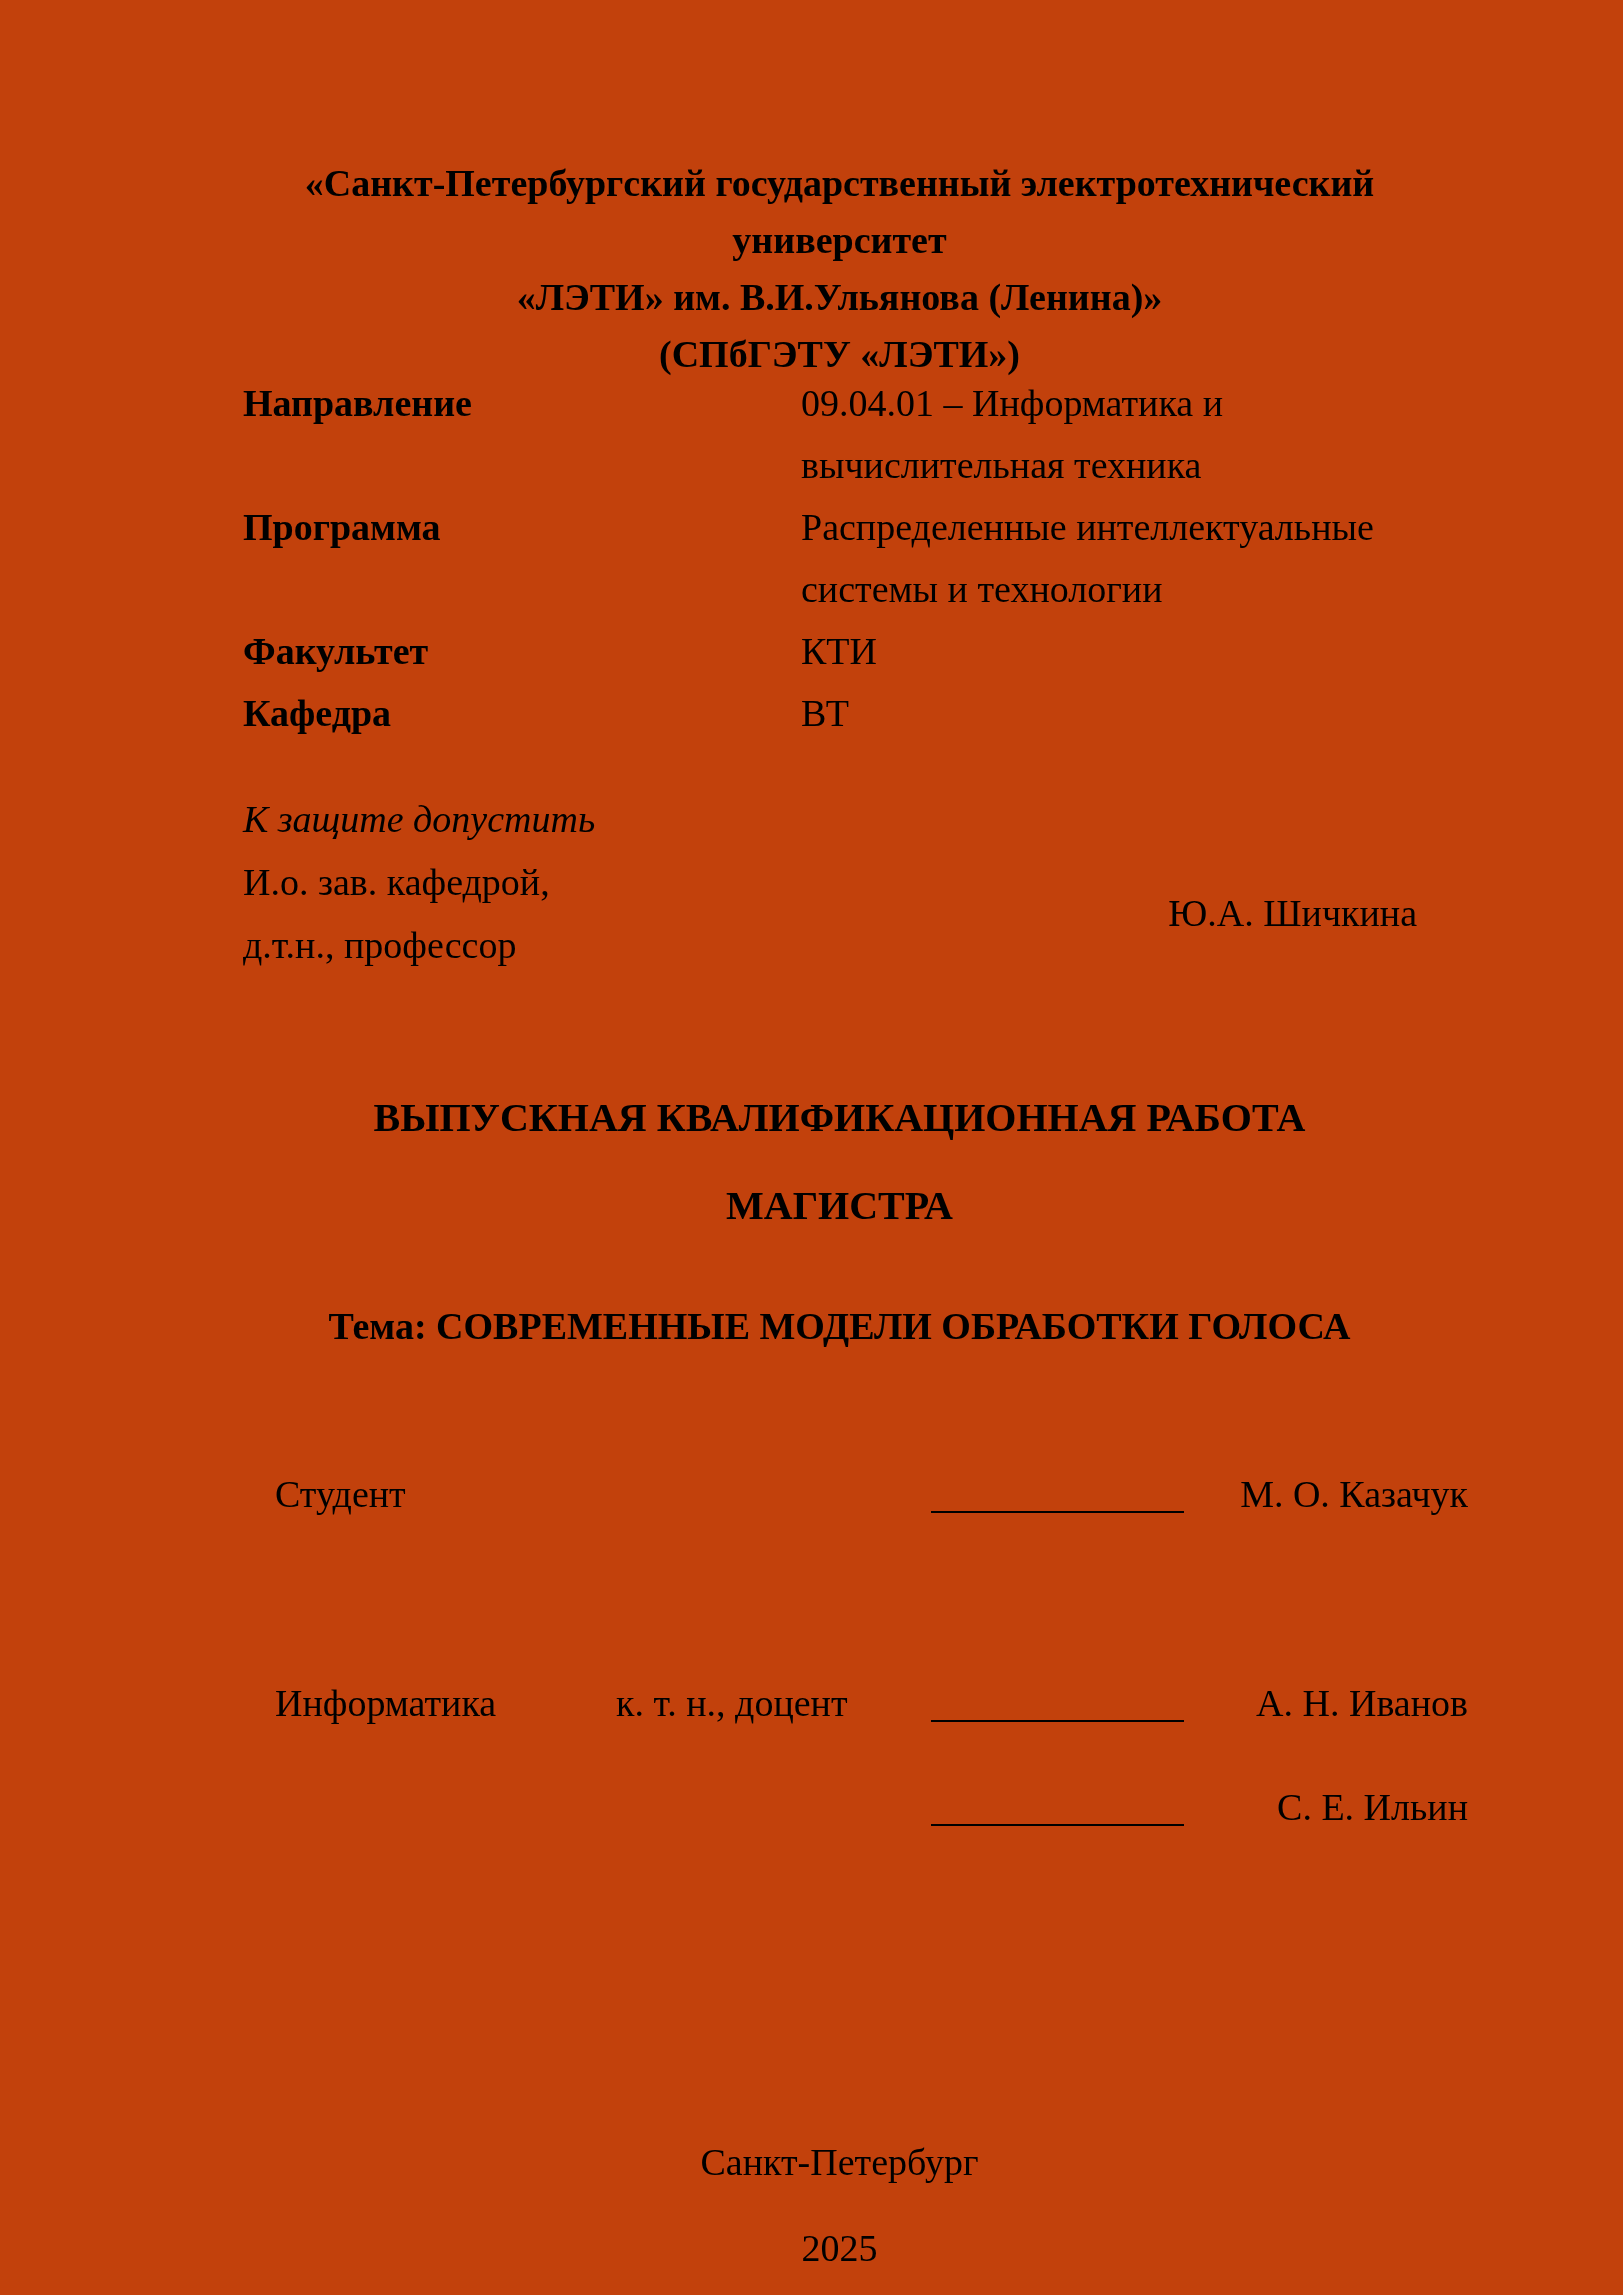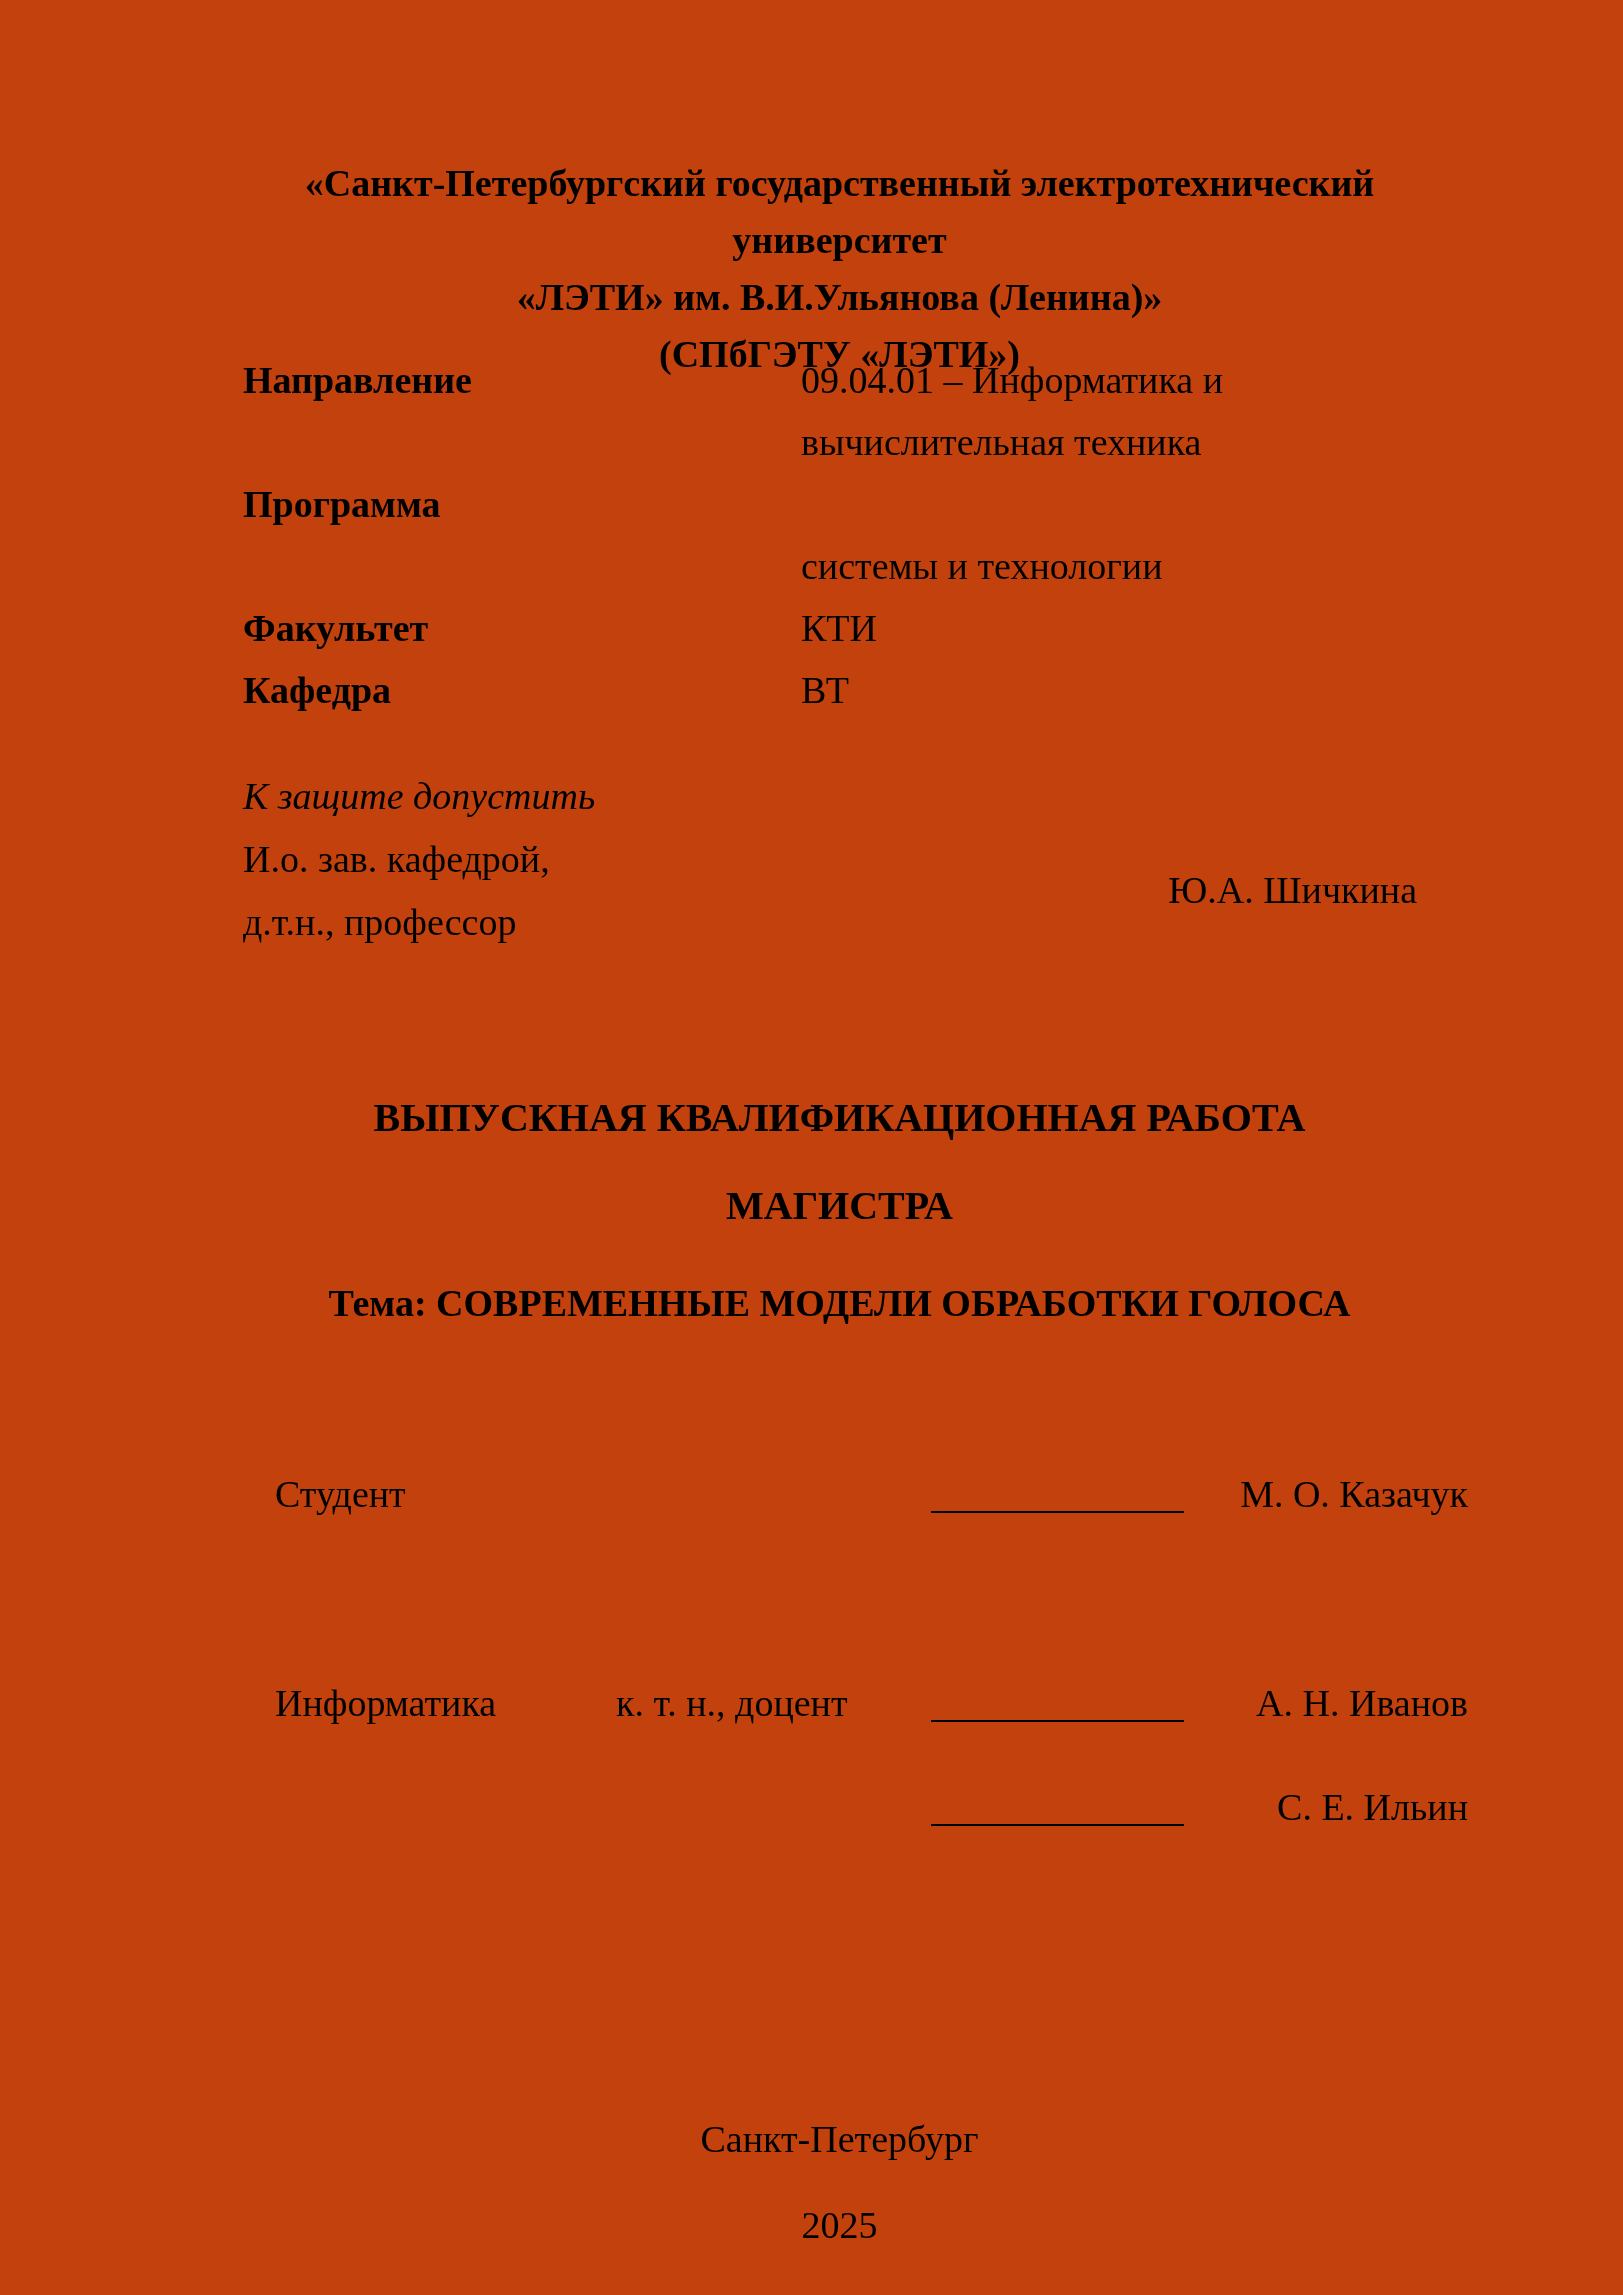--- a/index.html
+++ b/index.html
@@ -15,20 +15,21 @@
     background: #c2410c;
     color: #000000;
     font-family: "Liberation Serif", "DejaVu Serif", serif;
     font-size: 38px;
     overflow: hidden;
   }
   .t {
     position: absolute;
     white-space: nowrap;
     line-height: 46px;
+    margin-top: 23px;
   }
   .bold { font-weight: bold; }
   .italic { font-style: italic; }
   .centered {
     left: 243px;
     width: 1193px;
     text-align: center;
   }
   .header-block {
     position: absolute;
@@ -93,20 +94,21 @@
     <div>«Санкт-Петербургский государственный электротехнический университет</div>
     <div>«ЛЭТИ» им. В.И.Ульянова (Ленина)»</div>
     <div>(СПбГЭТУ «ЛЭТИ»)</div>
   </div>
 
   <div class="t bold label-col" style="top:357px">Направление</div>
   <div class="t value-col" style="top:357px">09.04.01 – Информатика и</div>
   <div class="t value-col" style="top:419px">вычислительная техника</div>
 
   <div class="t bold label-col" style="top:481px">Программа</div>
+  <div class="t value-col" style="top:481px">Распределенные интеллектуальные</div>
   <div class="t value-col" style="top:543px">системы и технологии</div>
 
   <div class="t bold label-col" style="top:605px">Факультет</div>
   <div class="t value-col" style="top:605px">КТИ</div>
 
   <div class="t bold label-col" style="top:667px">Кафедра</div>
   <div class="t value-col" style="top:667px">ВТ</div>
 
   <div class="t italic label-col" style="top:773px">К защите допустить</div>
   <div class="t label-col" style="top:836px">И.о. зав. кафедрой,</div>

